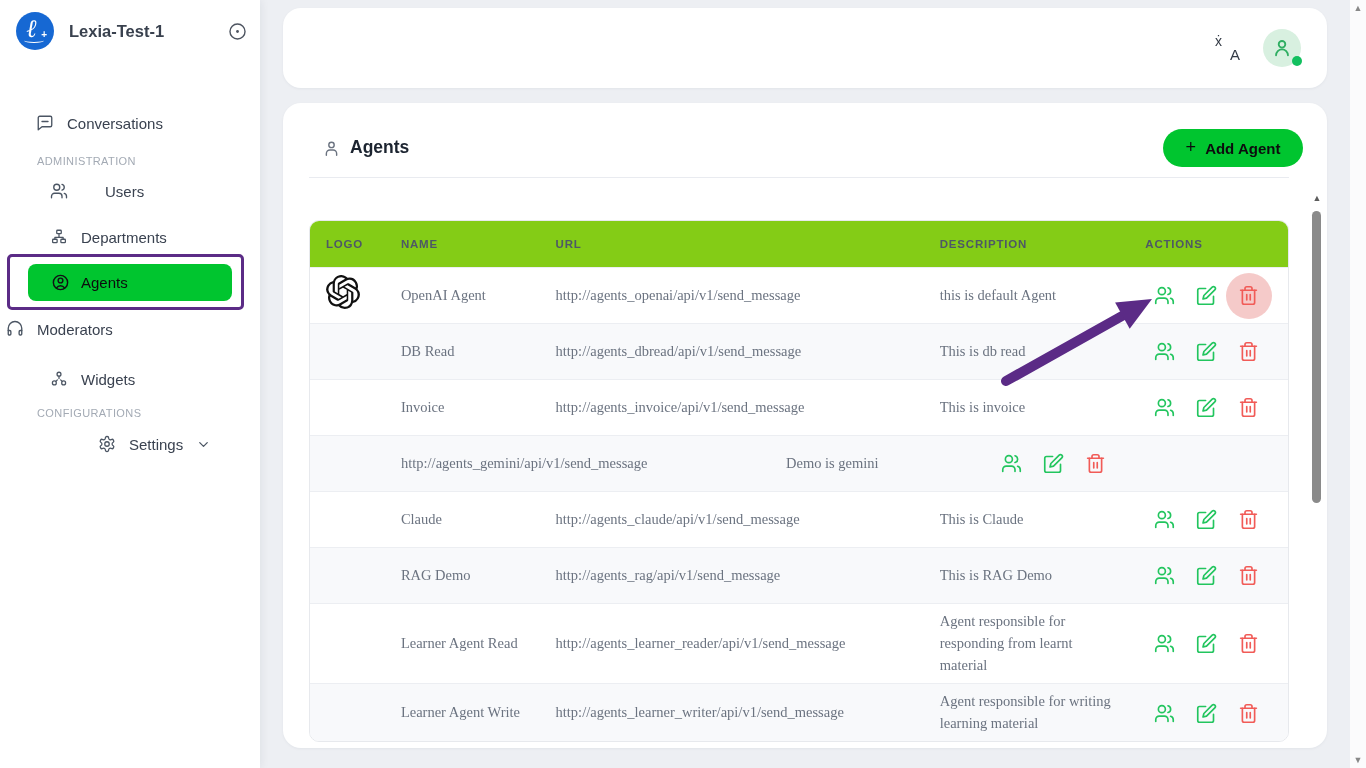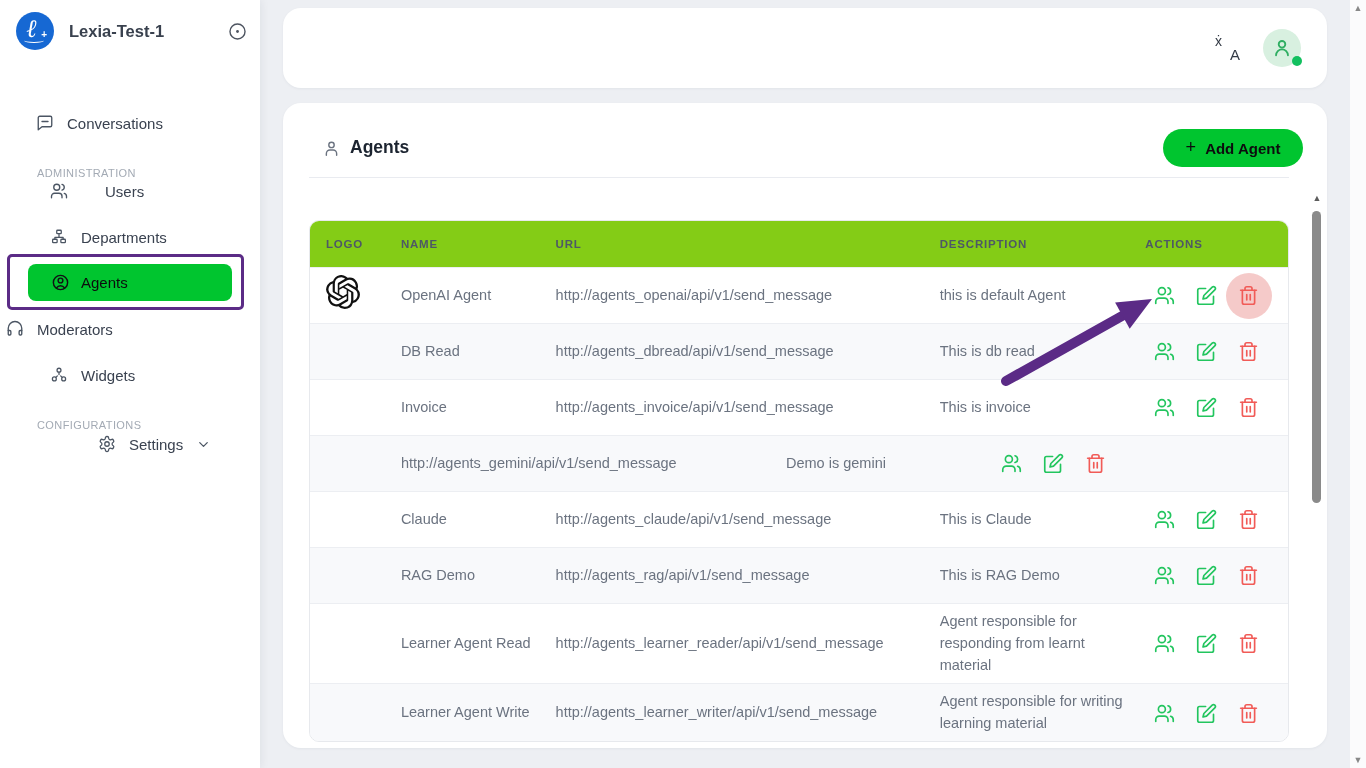--- a/index.html
+++ b/index.html
@@ -36,35 +36,35 @@
   .brand-name { margin-left:15px; font-size:16.5px; font-weight:bold; color:#39414e; flex:1; }
   .brand-toggle { color:#4d5460; cursor:pointer; }
 
   .nav-item {
     position:absolute; left:0; display:flex; align-items:center; gap:13px;
     padding-left:50px; height:26px; width:260px;
     font-size:15px; color:#3a4250; cursor:pointer;
   }
   .nav-item .ico { color:#4b5563; }
   .section-label {
-    position:absolute; left:37px; font-size:11px; color:#a3aab4; letter-spacing:.4px;margin-top:12px;
+    position:absolute; left:37px; font-size:11px; color:#a3aab4; letter-spacing:.4px;
   }
   .nav-conversations { top:110px;padding-left:36px; }
   .lbl-administration { top:155px; }
   .nav-users { top:178px;gap:37px; }
   .nav-departments { top:224px; }
   .nav-agents {
     position:absolute; left:28px; top:264px; width:204px; height:37px;
     background:#00c52f; border-radius:8px;
     display:flex; align-items:center; gap:11px; padding-left:23px;
     font-size:15px; color:#0c0d0e; cursor:pointer;
   }
   .nav-agents .ico { color:#101214; }
   .nav-moderators { top:316px;padding-left:6px; }
-  .nav-widgets { top:362px; }
+  .nav-widgets { top:362px;align-items:flex-end; }
   .lbl-configurations { top:407px; }
   .nav-settings { top:431px;margin-left:48px; }
   .settings-chevron { position:absolute; left:196px; top:437px; color:#4b5563; cursor:pointer; }
 
   
   .annotation-box {
     position:absolute; left:7px; top:254px; width:237px; height:56px;
     border:3px solid #5b2b86; border-radius:5px; z-index:40; pointer-events:none;
   }
 
@@ -116,21 +116,21 @@
     border:1px solid #e7e9ed; border-radius:10px; overflow:hidden; background:#fff;
   }
   .thead { display:flex; align-items:center; height:46px; background:#84cc16; }
   .th {
     font-size:11.5px; font-weight:bold; letter-spacing:.8px; color:#4e5866;
     padding-left:16px;
   }
   .c0 { width:75px; }  .c1 { width:155px; } .c2 { width:385px; } .c3 { width:206px; } .c4 { width:159px; }
   .trow { display:flex; align-items:center; min-height:56px; border-top:1px solid #eceef2; background:#fff; }
   .trow.alt { background:#f8f9fb; }
-  .cell { padding:7px 6px 7px 16px; font-size:14.5px; color:#6b7380; line-height:1.5; }
+  .cell { padding:7px 6px 7px 16px; font-size:14.5px; color:#6b7380; line-height:1.5;font-family:Liberation Serif, serif; }
   .c-logo { width:75px; } .c-name { width:155px; } .c-url { width:385px; } .c-desc { width:206px; }
   .c-actions { width:159px; display:flex; align-items:center; gap:21px; padding-left:25px; }
   .logo-slot { display:inline-flex; color:#111; }
   .act { position:relative; width:21px; height:21px; cursor:pointer; }
   .act svg { position:relative; z-index:1; }
   .act-users, .act-edit { color:#22c55e; }
   .act-trash { color:#f15b57; }
   .act.hl::before {
     content:''; position:absolute; left:50%; top:50%; transform:translate(-50%,-50%);
     width:46px; height:46px; border-radius:50%; background:#f3bdbb; opacity:.8; z-index:0;

